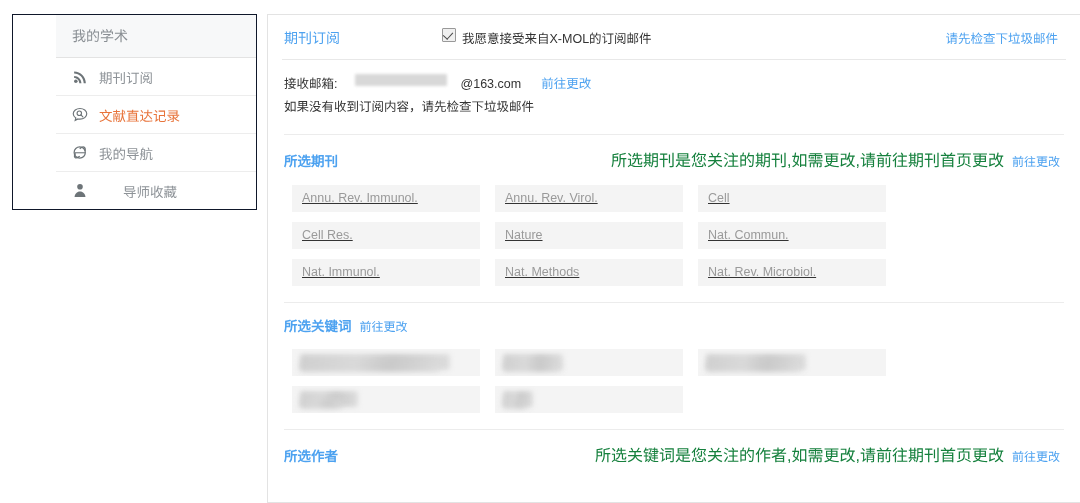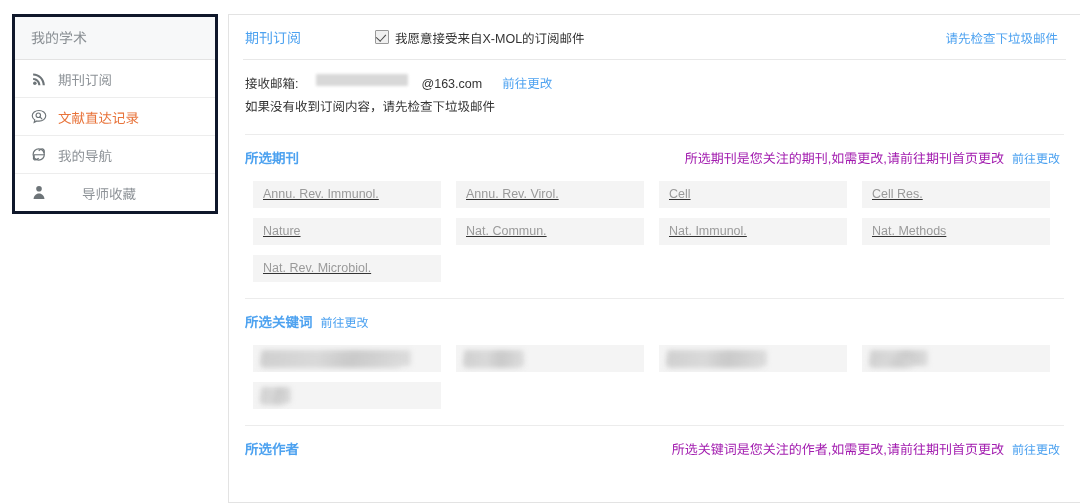--- a/index.html
+++ b/index.html
@@ -22,24 +22,25 @@
     width: 1080px;
     height: 503px;
     display: flex;
     align-items: flex-start;
   }
 
   
   .sidebar {
     width: 200px;
     margin: 14px 0 0 12px;
-    border: 3px solid #0f172a;
+    border: 1px solid #0f172a;
     background: #fff;
     flex: 0 0 auto;
     box-sizing: content-box;
+    padding-left: 43px;
   }
   .sidebar-header {
     height: 42px;
     line-height: 42px;
     padding: 0 16px;
     background: #f7f8f9;
     border-bottom: 1px solid #e3e3e3;
     color: #8a8f94;
     font-size: 14px;
   }
@@ -94,24 +95,25 @@
     padding: 0 2px;
   }
   .topbar-title {
     color: #4da2f0;
     font-size: 14px;
     width: 130px;
     flex: 0 0 auto;
   }
   .consent {
     display: flex;
-    align-items: center;
+    align-items: flex-start;
     flex: 1 1 auto;
     font-size: 12.5px;
     color: #333;
+    margin-left: 28px;
   }
   .checkbox {
     width: 12px;
     height: 12px;
     border: 1px solid #999;
     border-radius: 1px;
     background: #f0f0f0;
     margin-right: 6px;
     position: relative;
     flex: 0 0 auto;
@@ -192,22 +194,22 @@
     padding: 12px 0 4px 0;
   }
   .section-title {
     color: #4da2f0;
     font-size: 13.5px;
     font-weight: bold;
     flex: 0 0 auto;
   }
   .section-note {
     margin-left: auto;
-    font-size: 13px;
-    color: #a21caf;
+    font-size: 16px;
+    color: #15803d;
     flex: 0 0 auto;
   }
   .section-link {
     color: #4da2f0;
     font-size: 12px;
     text-decoration: none;
     margin-left: 8px;
     flex: 0 0 auto;
     cursor: pointer;
     padding-right: 4px;

